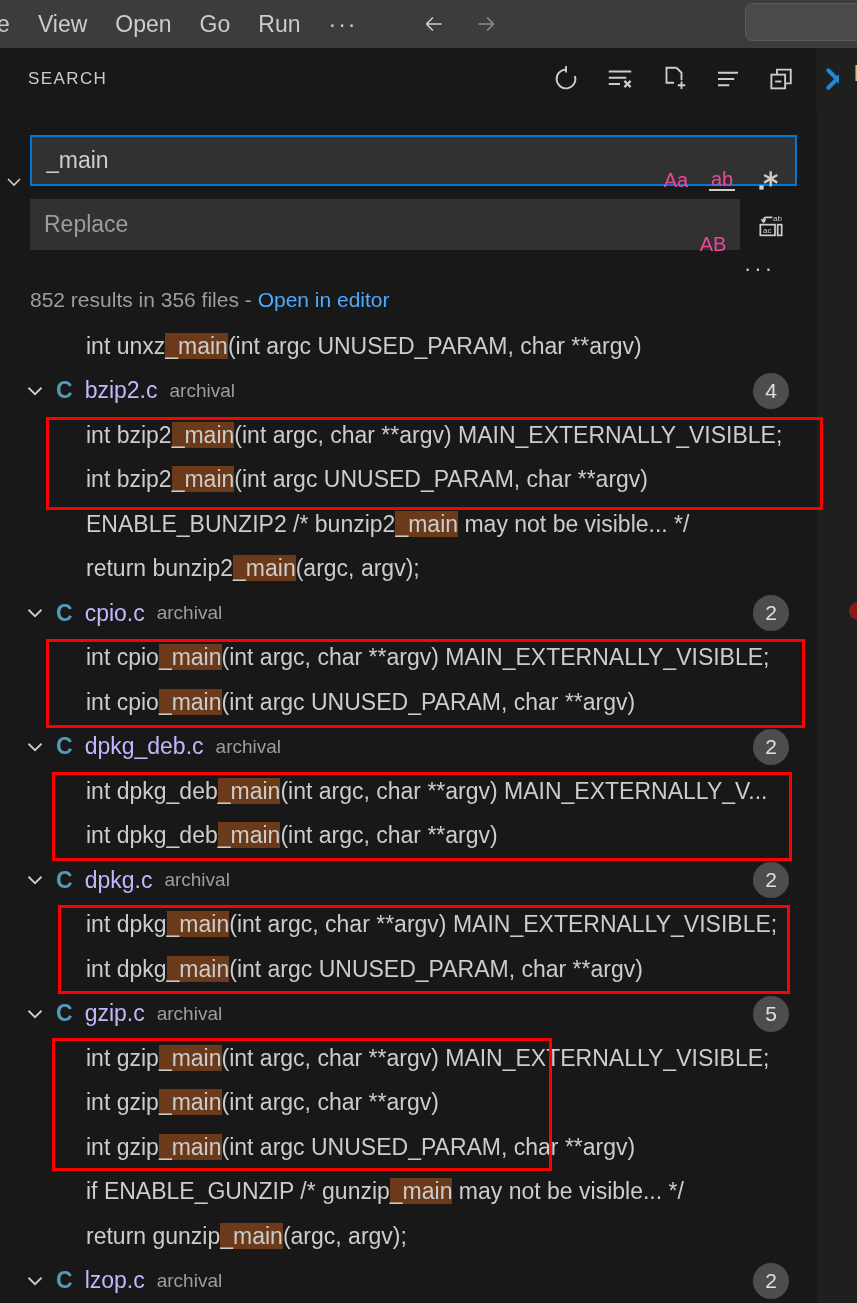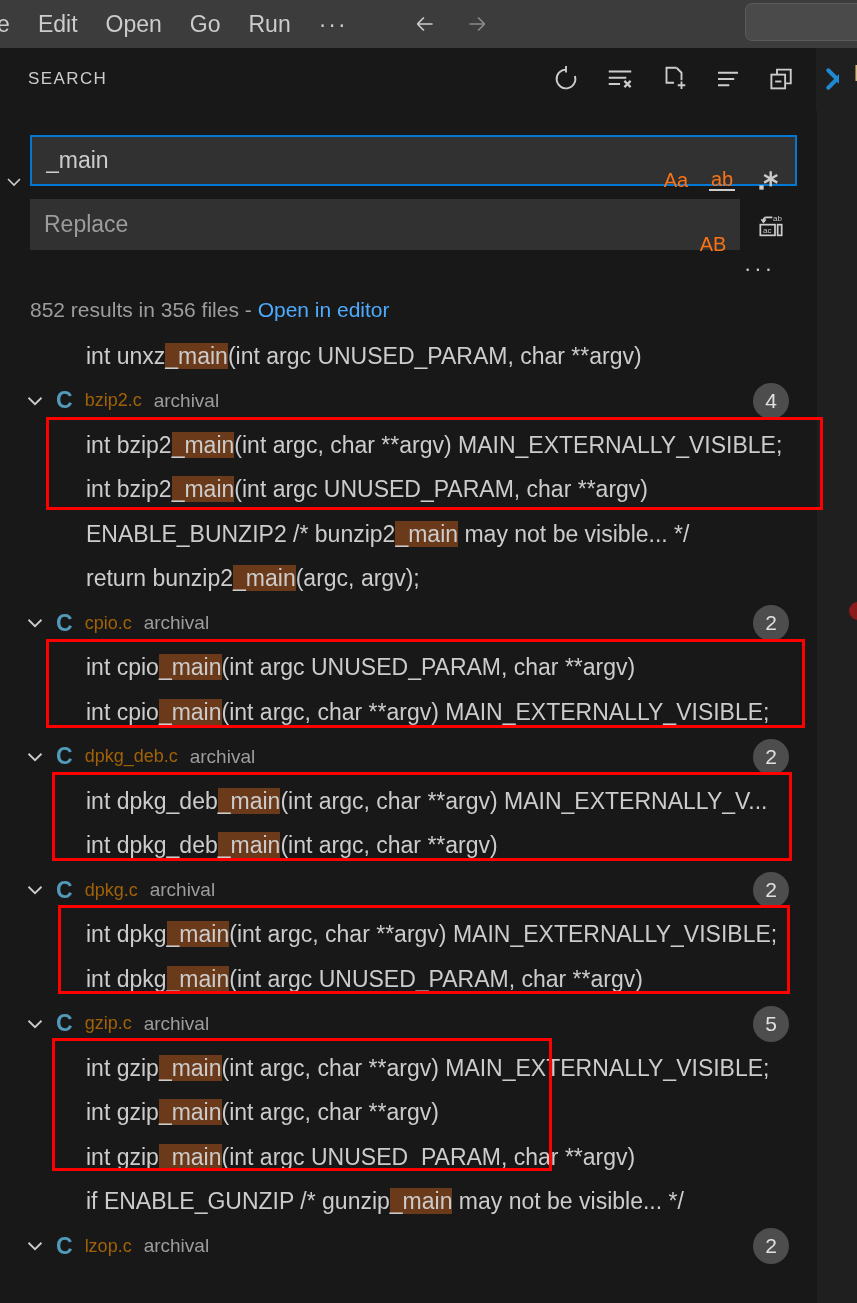--- a/index.html
+++ b/index.html
@@ -68,21 +68,21 @@
   }
   .search-text-input {
     flex: 1; background: transparent; border: 0; outline: none;
     color: #cccccc; font-size: 23px; font-family: "Liberation Sans", sans-serif;
     padding-left: 14px;
   }
   .search-text-input::placeholder { color: #8a8a8a; }
   .input-actions { display: flex; align-items: center; gap: 12px; padding-right: 10px; }
   .ibtn {
     width: 34px; height: 34px; display: flex; align-items: center; justify-content: center;
-    color: #f97316; font-size: 20px; cursor: pointer; border-radius: 3px; margin-top: 40px;
+    color: #ec4899; font-size: 20px; cursor: pointer; border-radius: 3px; margin-top: 40px;
   }
 
   .replace-row {
     position: relative; margin-left: 2px; margin-top: 13px; margin-right: 57px;
     height: 51px; background: #313131; display: flex; align-items: center;
   }
   .replace-text-input {
     flex: 1; background: transparent; border: 0; outline: none;
     color: #cccccc; font-size: 23px; font-family: "Liberation Sans", sans-serif;
     padding-left: 14px;
@@ -91,42 +91,42 @@
   .replace-all-btn {
     position: absolute; right: -50px; top: 8px; width: 38px; height: 38px;
     display: flex; align-items: center; justify-content: center; cursor: pointer;
   }
   .more-dots {
     margin-top: 6px; text-align: right; padding-right: 22px;
     color: #cccccc; font-size: 22px; letter-spacing: 3px; cursor: pointer;
   }
 
   .result-summary {
-    margin-left: 30px; margin-top: 16px; font-size: 21px; color: #9d9d9d;
+    margin-left: 30px; margin-top: 6px; font-size: 21px; color: #9d9d9d;
   }
   .result-summary .link { color: #4daafc; cursor: pointer; }
 
   
   .results {
     position: relative; margin-top: 12px; height: 983px; overflow: hidden;
   }
   .res-line {
     position: relative; height: 44.5px; display: flex; align-items: center;
     white-space: nowrap; font-size: 23px; color: #cccccc;
   }
   .match-line { padding-left: 86px; }
   .match-line .seg { color: #cccccc; }
   .match-line .hl { background: #6b3a1a; color: #cccccc; }
   .file-line { padding-left: 22px; }
   .file-chevron { width: 26px; height: 26px; margin-right: 8px; flex: 0 0 auto; cursor: pointer; }
   .file-icon {
     color: #519aba; font-size: 23px; font-weight: bold; margin-right: 12px;
     font-family: "Liberation Sans", sans-serif;
   }
-  .file-name { color: #a16207; font-size: 18px; }
+  .file-name { color: #c4b5fd; font-size: 23px; }
   .file-folder { color: #9d9d9d; font-size: 19px; margin-left: 12px; }
   .count-badge {
     position: absolute; right: 28px; top: 50%; transform: translateY(-50%);
     width: 36px; height: 36px; border-radius: 50%; background: #4d4d4d;
     color: #e0e0e0; font-size: 21px; display: flex; align-items: center; justify-content: center;
   }
 
   
   .annot {
     position: absolute; border: 3px solid #ff0000; pointer-events: none; z-index: 30;
@@ -153,21 +153,21 @@
   }
 </style>
 </head>
 <body>
 
 <div id="app">
 
   <div class="titlebar">
     <div class="menu-items">
       <div class="menu-item first">le</div>
-      <div class="menu-item">Edit</div>
+      <div class="menu-item">View</div>
       <div class="menu-item">Open</div>
       <div class="menu-item">Go</div>
       <div class="menu-item">Run</div>
       <div class="menu-dots">···</div>
     </div>
     <div class="nav-arrows">
       <span class="nav-arrow">
         <svg width="26" height="26" viewBox="0 0 24 24" fill="none" stroke="#cccccc" stroke-width="1.6">
           <path d="M19 12H5M5 12l6-6M5 12l6 6"></path>
         </svg>
@@ -309,25 +309,25 @@
             <svg class="file-chevron" viewBox="0 0 24 24" fill="none" stroke="#cccccc" stroke-width="1.7">
               <path d="M6 9l6 6 6-6"></path>
             </svg>
           </span>
           <span class="file-icon">C</span>
           <span class="file-name">cpio.c</span>
           <span class="file-folder">archival</span>
           <span class="count-badge">2</span>
         </div>
         <div class="res-line match-line">
+          <span><span class="seg">int cpio</span><span class="hl">_main</span><span class="seg">(int argc, char **argv) MAIN_EXTERNALLY_VISIBLE;</span></span>
+        </div>
+        <div class="res-line match-line">
           <span><span class="seg">int cpio</span><span class="hl">_main</span><span class="seg">(int argc UNUSED_PARAM, char **argv)</span></span>
         </div>
-        <div class="res-line match-line">
-          <span><span class="seg">int cpio</span><span class="hl">_main</span><span class="seg">(int argc, char **argv) MAIN_EXTERNALLY_VISIBLE;</span></span>
-        </div>
         <div class="res-line file-line">
           <span style="display: inline-flex; align-items: center;">
             <svg class="file-chevron" viewBox="0 0 24 24" fill="none" stroke="#cccccc" stroke-width="1.7">
               <path d="M6 9l6 6 6-6"></path>
             </svg>
           </span>
           <span class="file-icon">C</span>
           <span class="file-name">dpkg_deb.c</span>
           <span class="file-folder">archival</span>
           <span class="count-badge">2</span>
@@ -370,20 +370,23 @@
           <span><span class="seg">int gzip</span><span class="hl">_main</span><span class="seg">(int argc, char **argv) MAIN_EXTERNALLY_VISIBLE;</span></span>
         </div>
         <div class="res-line match-line">
           <span><span class="seg">int gzip</span><span class="hl">_main</span><span class="seg">(int argc, char **argv)</span></span>
         </div>
         <div class="res-line match-line">
           <span><span class="seg">int gzip</span><span class="hl">_main</span><span class="seg">(int argc UNUSED_PARAM, char **argv)</span></span>
         </div>
         <div class="res-line match-line">
           <span><span class="seg">if ENABLE_GUNZIP /* gunzip</span><span class="hl">_main</span><span class="seg"> may not be visible... */</span></span>
+        </div>
+        <div class="res-line match-line">
+          <span><span class="seg">return gunzip</span><span class="hl">_main</span><span class="seg">(argc, argv);</span></span>
         </div>
         <div class="res-line file-line">
           <span style="display: inline-flex; align-items: center;">
             <svg class="file-chevron" viewBox="0 0 24 24" fill="none" stroke="#cccccc" stroke-width="1.7">
               <path d="M6 9l6 6 6-6"></path>
             </svg>
           </span>
           <span class="file-icon">C</span>
           <span class="file-name">lzop.c</span>
           <span class="file-folder">archival</span>

